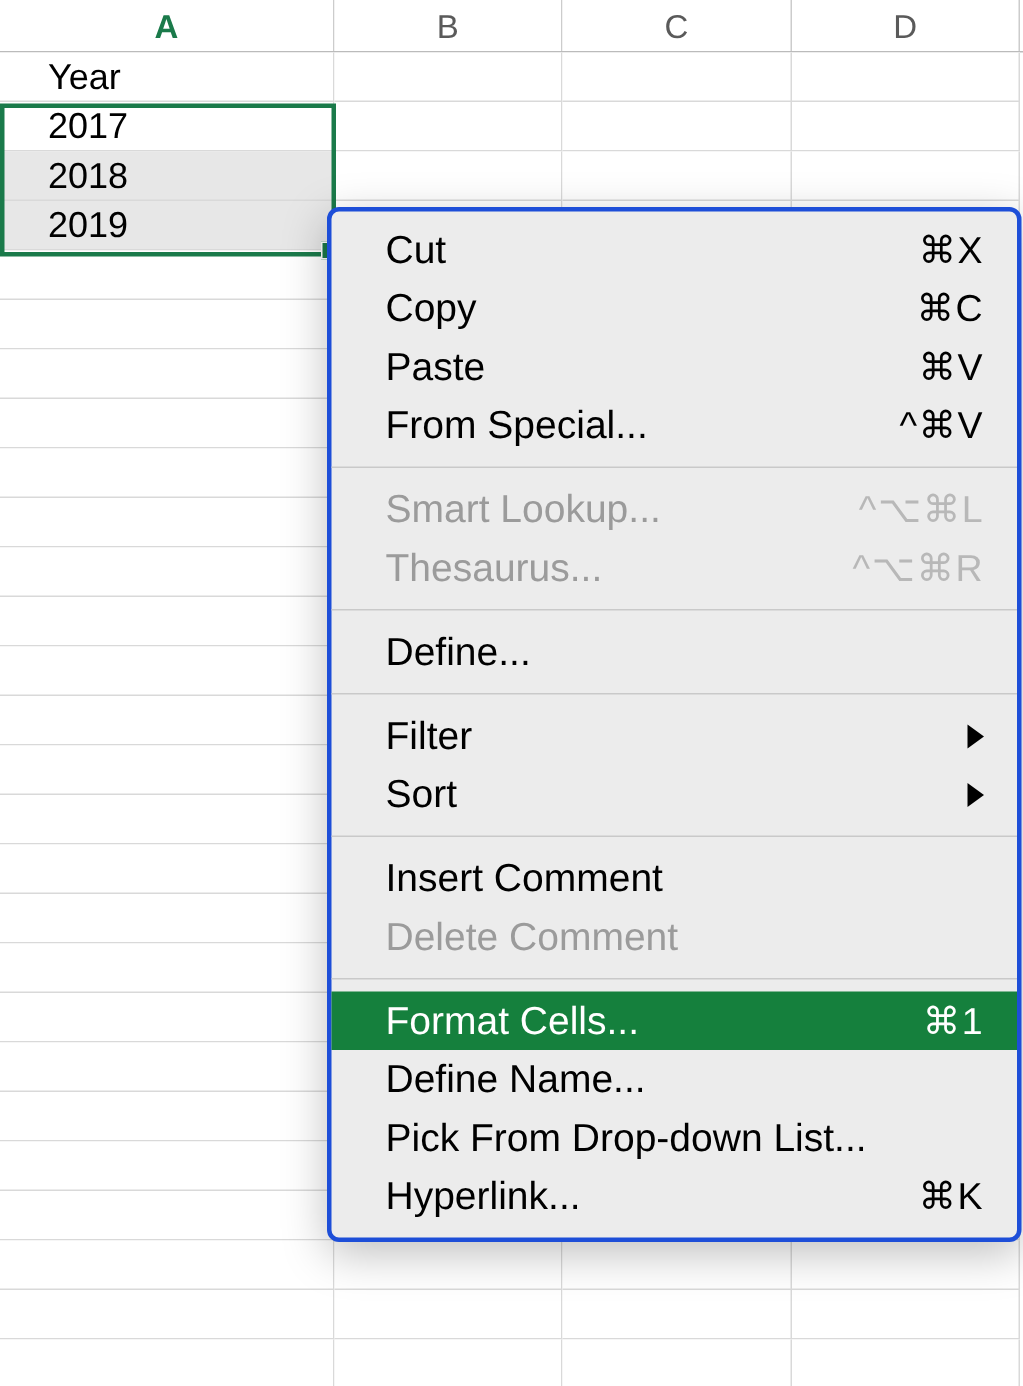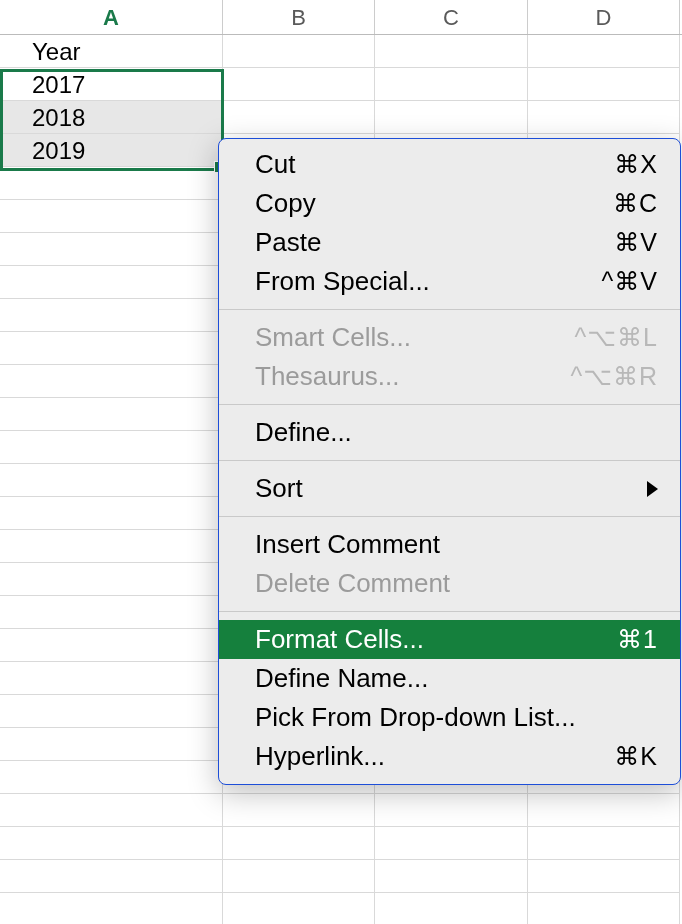--- a/index.html
+++ b/index.html
@@ -80,21 +80,21 @@
       background: #e7e7e7 !important;
     }
 
     
     .ctx-menu {
       position: absolute;
       left: 218px;
       top: 138px;
       width: 463px;
       background: #ececec;
-      border: 1px solid #1d4ed8;
+      border: 3px solid #1d4ed8;
       border-radius: 8px;
       box-shadow: 0 8px 30px rgba(0,0,0,0.25);
       padding: 6px 0 8px 0;
       z-index: 10;
     }
     .ctx-item {
       display: flex;
       align-items: center;
       justify-content: space-between;
       padding: 4px 22px 4px 36px;
@@ -319,38 +319,42 @@
     <span class="shortcut">⌘V</span>
   </div>
   <div class="ctx-item">
     <span class="label">From Special...</span>
     <span class="shortcut">^⌘V</span>
   </div>
 
   <div class="ctx-sep"></div>
 
   <div class="ctx-item disabled">
-    <span class="label">Smart Cells...</span>
+    <span class="label">Smart Lookup...</span>
     <span class="shortcut">^⌥⌘L</span>
   </div>
   <div class="ctx-item disabled">
     <span class="label">Thesaurus...</span>
     <span class="shortcut">^⌥⌘R</span>
   </div>
 
   <div class="ctx-sep"></div>
 
   <div class="ctx-item">
     <span class="label">Define...</span>
     <span></span>
   </div>
 
   <div class="ctx-sep"></div>
 
   <div class="ctx-item">
+    <span class="label">Filter</span>
+    <span class="submenu-arrow"></span>
+  </div>
+  <div class="ctx-item">
     <span class="label">Sort</span>
     <span class="submenu-arrow"></span>
   </div>
 
   <div class="ctx-sep"></div>
 
   <div class="ctx-item">
     <span class="label">Insert Comment</span>
     <span></span>
   </div>

